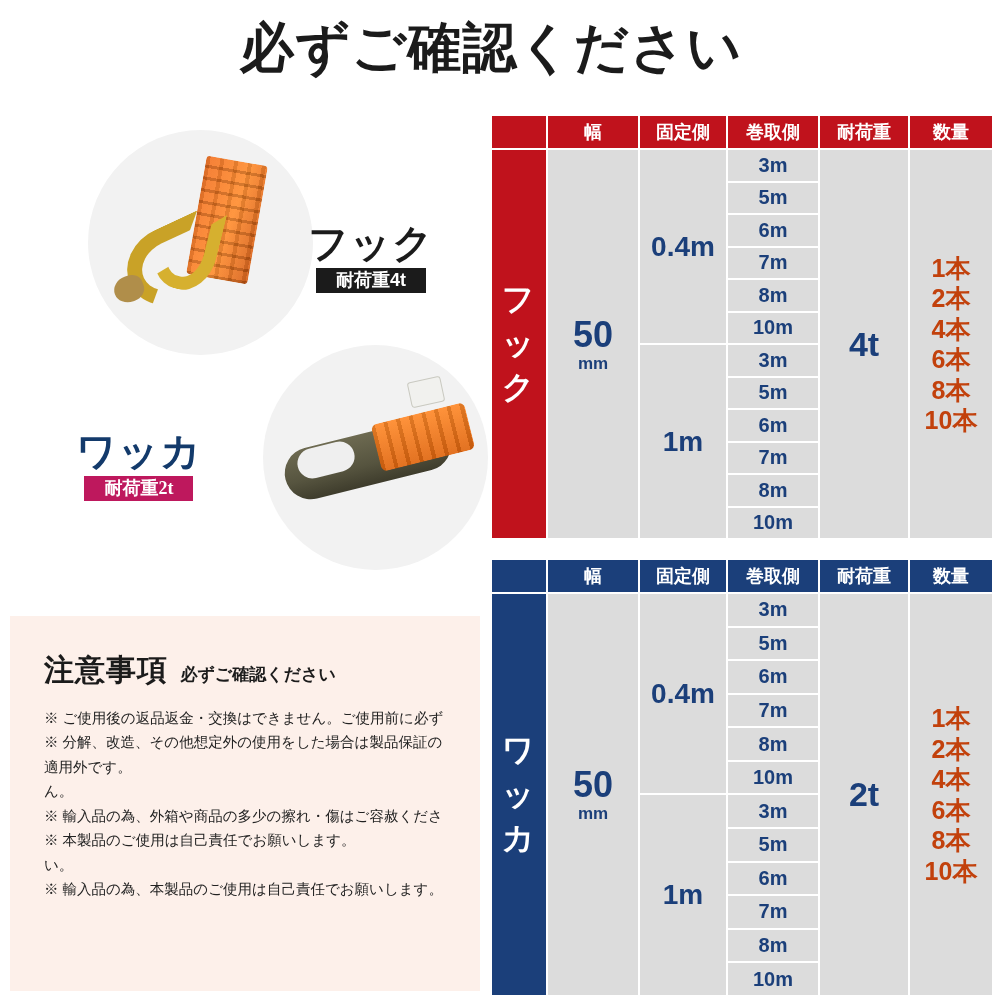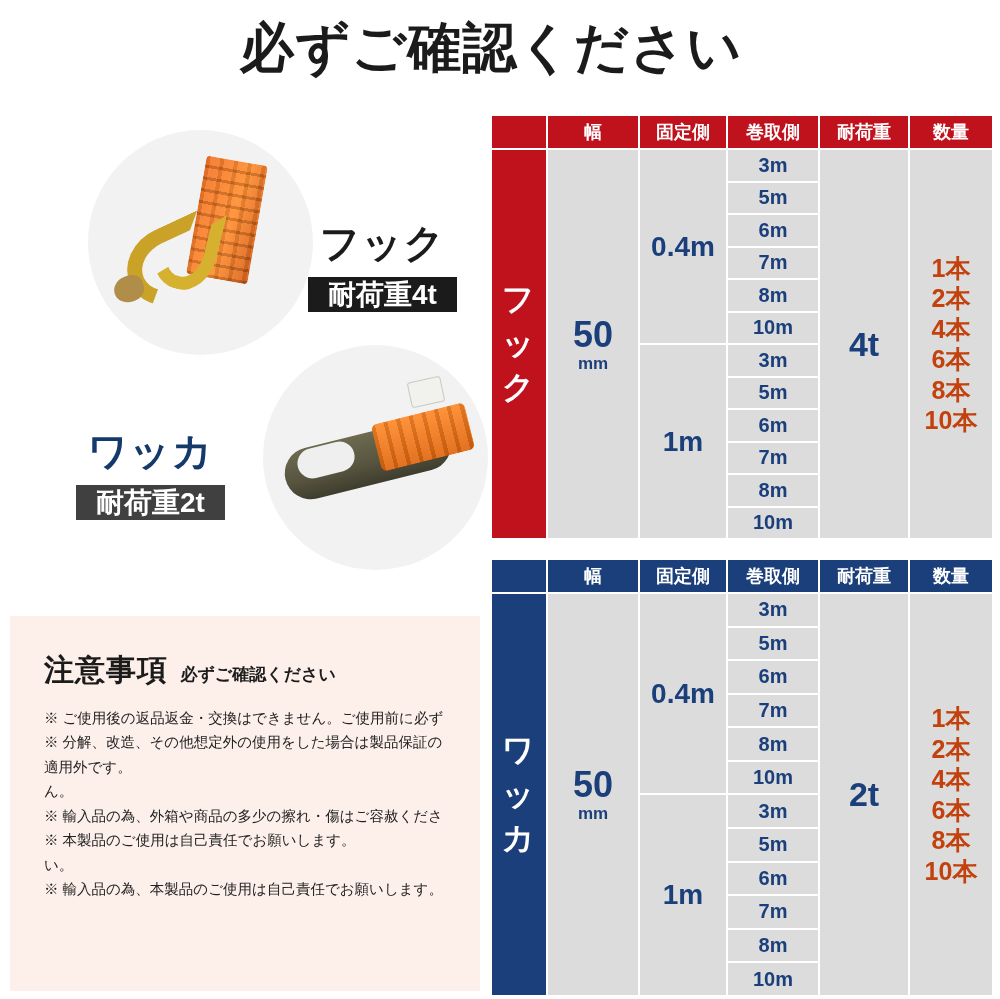--- a/index.html
+++ b/index.html
@@ -133,34 +133,34 @@
     position: absolute;
     text-align: center;
     line-height: 1.05;
   }
   .callout .big {
     font-size: 40px;
     font-weight: bold;
     letter-spacing: 1px;
   }
   .callout .small {
-    font-size: 28px;
-    font-weight: bold;
-    margin-top: 13px;
+    font-size: 18px;
+    font-weight: bold;
+    margin-top: 4px;
     color: #fff;
     padding: 3px 20px;
     display: inline-block;
   }
   .callout-hook { left: 290px; top: 112px; }
   .callout-hook .big { color: #1b1b1b; }
   .callout-hook .small { background: #1b1b1b; }
 
   .callout-loop { left: 58px; top: 320px; }
   .callout-loop .big { color: #133a6b; }
-  .callout-loop .small { background: #404040; }
+  .callout-loop .small { background: #be185d; font-family: Liberation Serif, serif; }
 
   
   .notice {
     position: absolute;
     left: 10px; top: 616px;
     width: 470px; height: 375px;
     background: #fdf0ea;
     padding: 34px 28px 10px 34px;
   }
   .notice-title {

